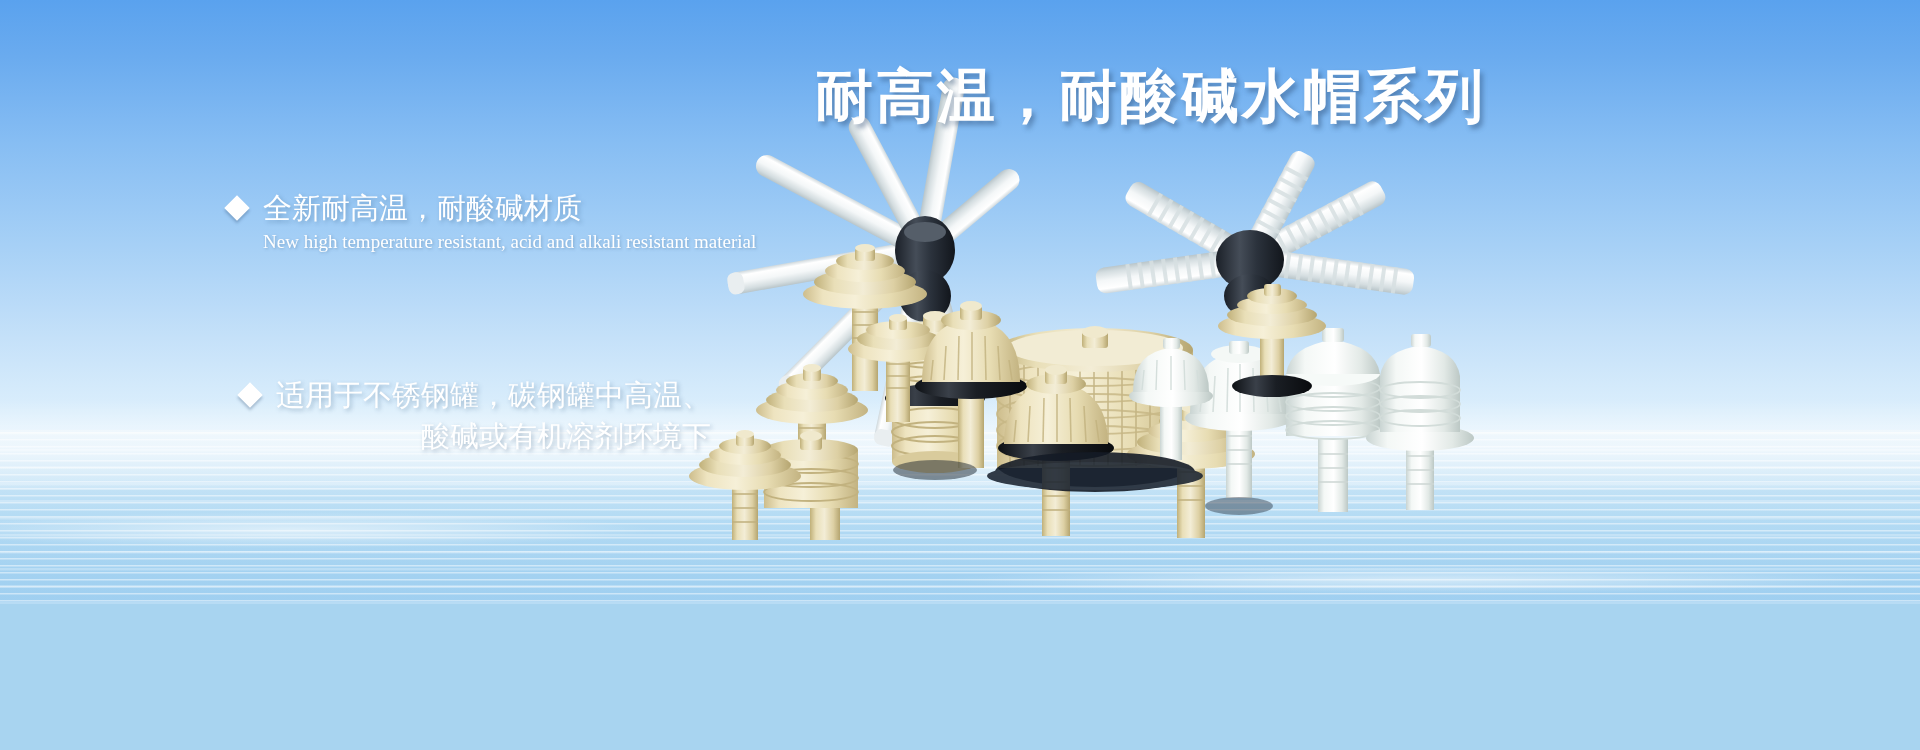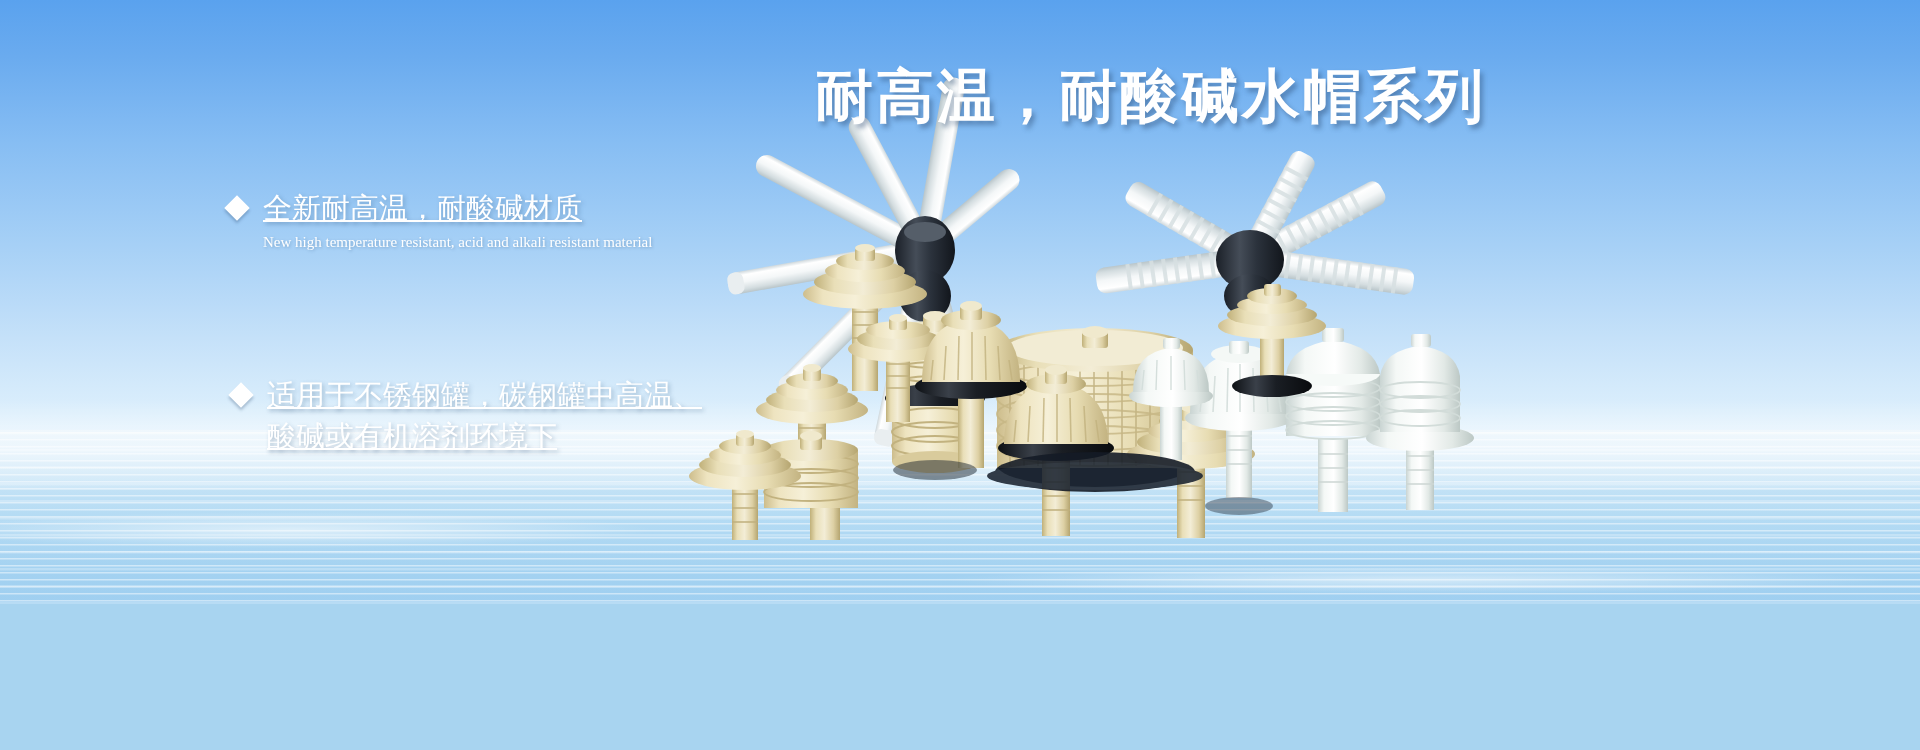--- a/index.html
+++ b/index.html
@@ -49,37 +49,36 @@
     position:absolute;left:815px;top:58px;
     font-family:"DejaVu Sans","Liberation Sans",sans-serif;
     font-size:58px;font-weight:bold;color:#ffffff;letter-spacing:3px;
     text-shadow:3px 4px 5px rgba(40,70,110,.45);
     white-space:nowrap;
   }
 
   
   .feature{position:absolute;}
   .feat1{left:228px;top:188px;}
-  .feat2{left:232px;top:375px;}
+  .feat2{left:241px;top:375px;text-align:right;}
   .feat-row{display:flex;align-items:flex-start;}
   .diamond{
     width:18px;height:18px;background:#ffffff;margin-top:11px;margin-right:17px;
     transform:rotate(45deg);flex:none;
     box-shadow:2px 2px 3px rgba(40,70,110,.30);
   }
   .feat-cn{
     font-family:"DejaVu Sans","Liberation Sans",sans-serif;
     font-size:29px;font-weight:normal;color:#ffffff;line-height:41px;
     text-shadow:2px 2px 4px rgba(40,80,120,.35);
     white-space:pre-line;
-    text-decoration:underline;
   }
   .feat-en{
     font-family:"Liberation Serif","DejaVu Serif",serif;
-    font-size:15px;color:#ffffff;line-height:24px;
+    font-size:19px;color:#ffffff;line-height:24px;
     margin-left:35px;margin-top:1px;
     text-shadow:1px 1px 3px rgba(40,80,120,.35);
     white-space:pre-line;
   }
 
   
   #products{
     position:absolute;left:690px;top:120px;width:1230px;height:420px;
   }
   svg{display:block;overflow:visible;}

